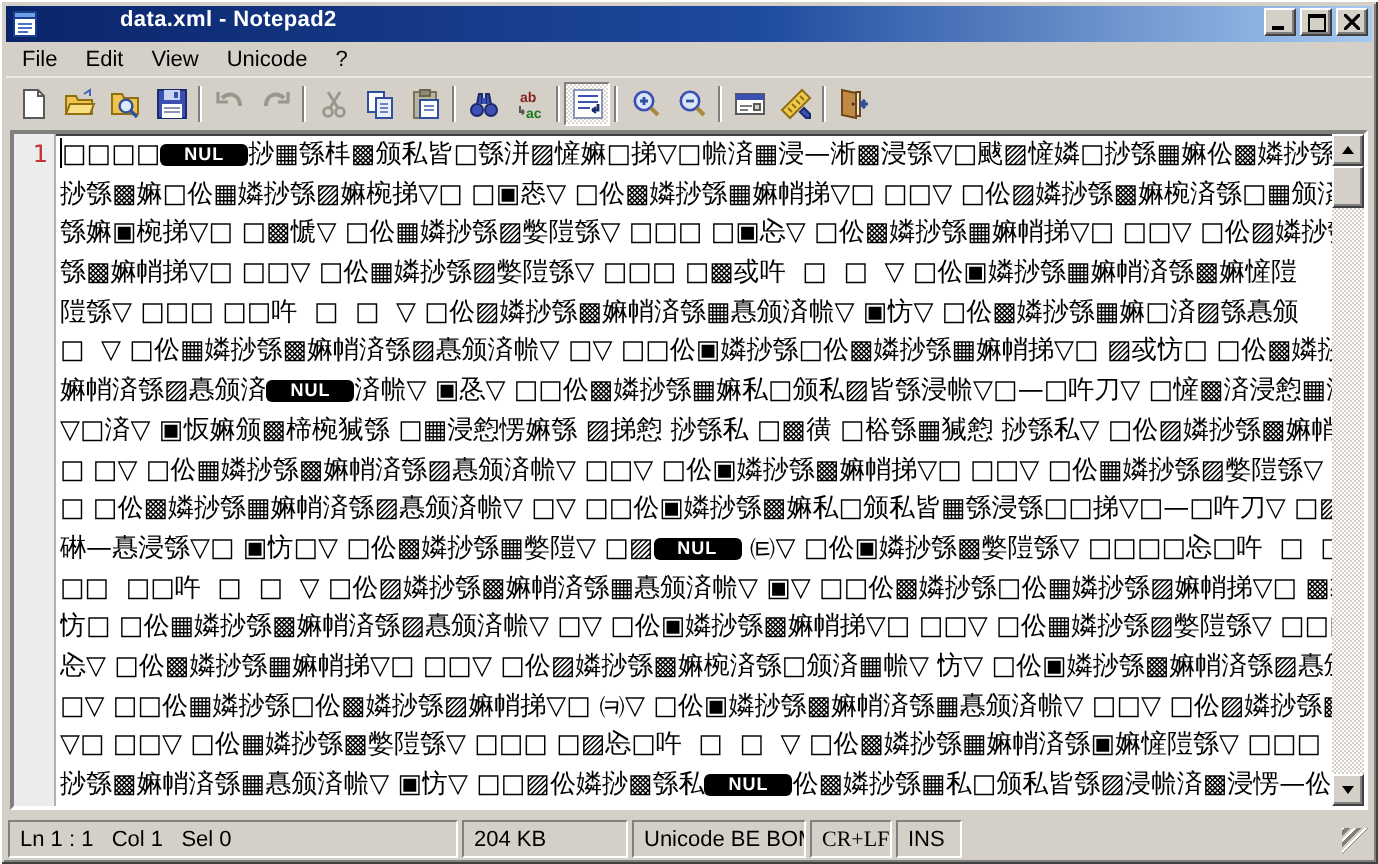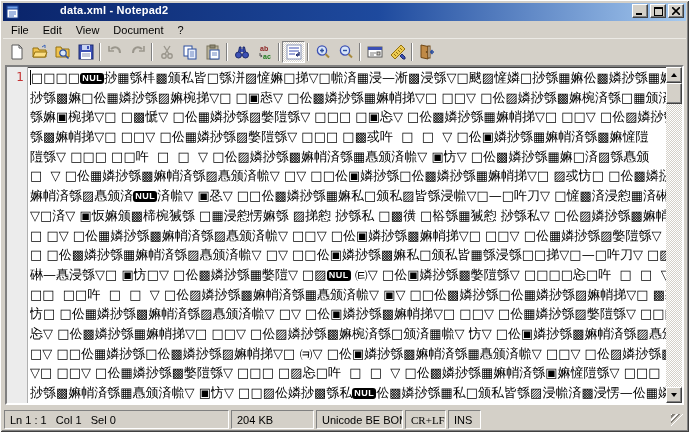--- a/index.html
+++ b/index.html
@@ -52,21 +52,21 @@
   .edit-text{
     flex:1;overflow:hidden;padding:1px 0 0 2px;color:#000;
     font-family:"DejaVu Sans",sans-serif;font-size:13px;line-height:19.7px;
     white-space:pre;
   }
   .line{height:19.7px;overflow:hidden;}
   .caret{display:inline-block;width:1px;height:15px;background:#000;vertical-align:-3px;}
   .nul{
     display:inline-block;background:#000;color:#fff;border-radius:3px;
     font-family:"Liberation Sans",sans-serif;font-size:9px;font-weight:bold;
-    line-height:11px;padding:0 2px;vertical-align:1px;letter-spacing:.5px;
+    line-height:11px;padding:0 12px;vertical-align:1px;letter-spacing:.5px;
   }
   
   .vscroll{
     flex:0 0 16px;display:flex;flex-direction:column;
     background:repeating-conic-gradient(#ffffff 0% 25%, #d4d0c8 0% 50%);
     background-size:2px 2px;
   }
   .sb-btn,.sb-thumb{
     background:#D4D0C8;border:1px solid;border-color:#ffffff #404040 #404040 #ffffff;
     box-shadow:inset -1px -1px 0 #808080;
@@ -126,21 +126,21 @@
             <path d="M0 0 L8 8 M8 0 L0 8" stroke="#000" stroke-width="1.6"></path>
           </svg>
       </div>
     </div>
   </div>
 
   <div class="menubar">
     <span class="menu-item">File</span>
     <span class="menu-item">Edit</span>
     <span class="menu-item">View</span>
-    <span class="menu-item">Document</span>
+    <span class="menu-item">Unicode</span>
     <span class="menu-item">?</span>
   </div>
 
   <div class="toolbar">
     <div class="tbtn">
       <svg width="16" height="16" viewBox="0 0 16 16">
         <path d="M3 1 L10 1 L13 4 L13 15 L3 15 Z" fill="#fff" stroke="#5a5a5a"></path>
         <path d="M10 1 L10 4 L13 4" fill="none" stroke="#5a5a5a"></path>
       </svg>
     </div>

